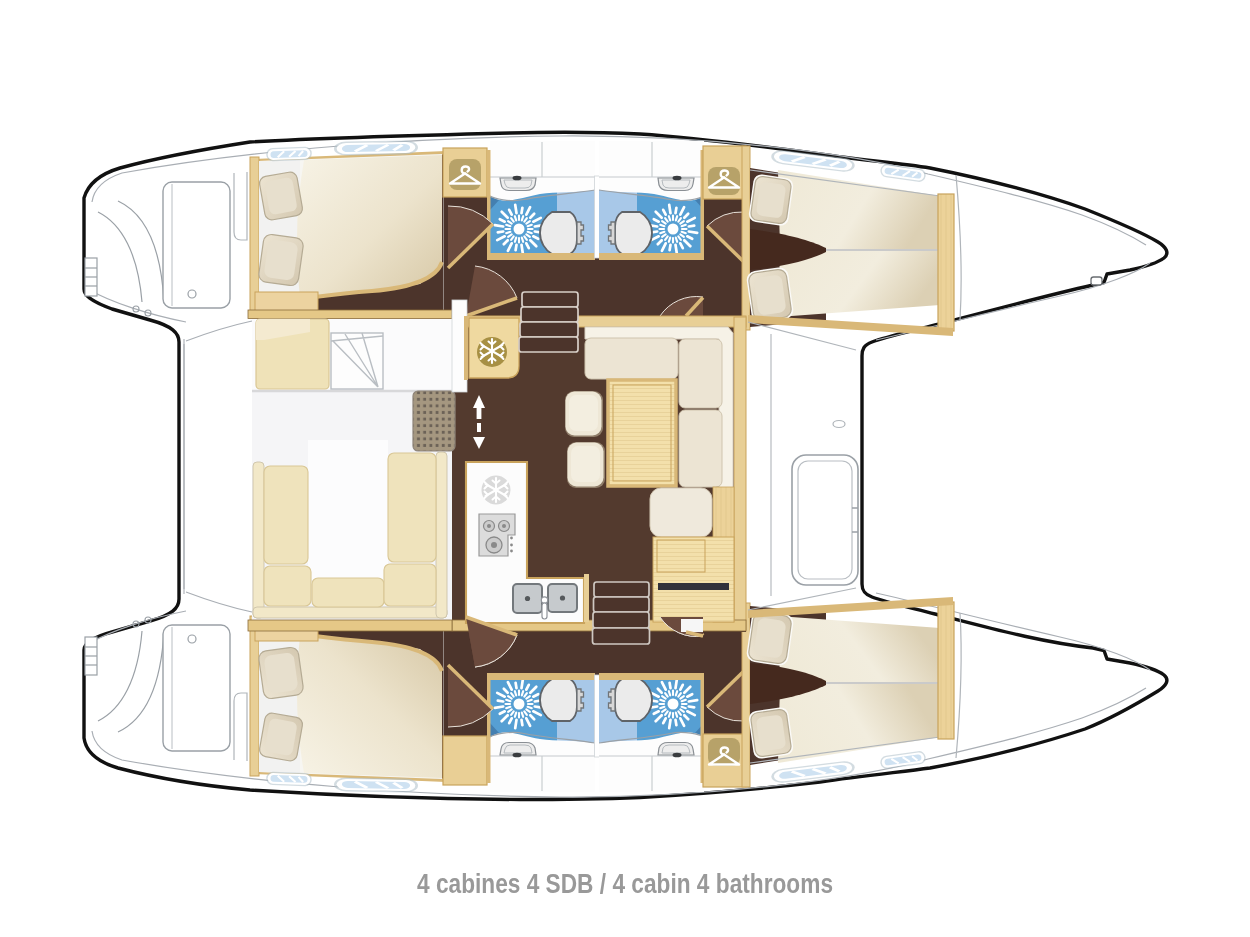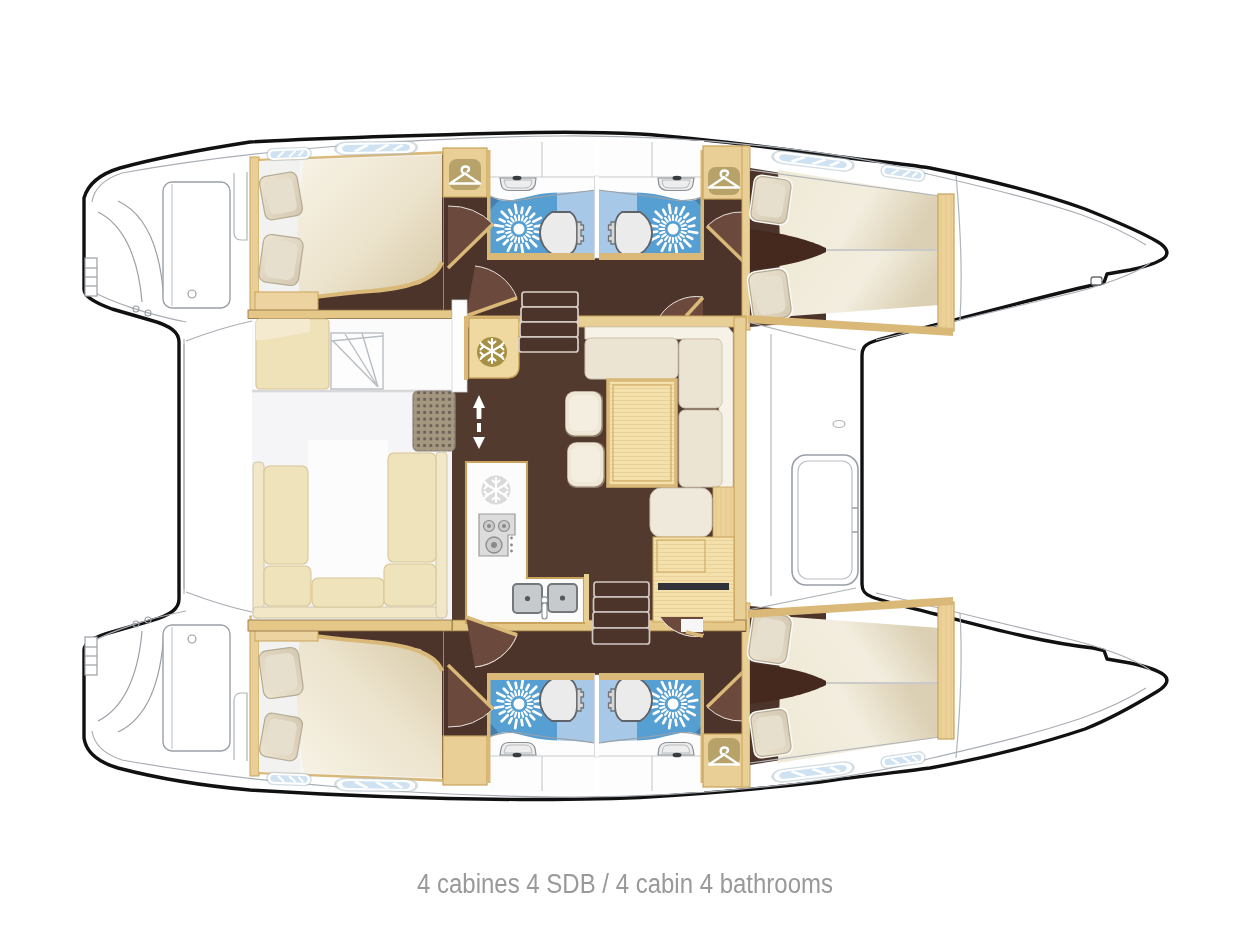--- a/index.html
+++ b/index.html
@@ -1,16 +1,16 @@
 <!DOCTYPE html>
 <html><head>
 <meta charset="utf-8">
 <style>
   html,body{margin:0;padding:0;background:#ffffff;}
-  .wrap{width:1250px;height:937px;position:relative;font-family:"Liberation Sans",sans-serif;}
+  .wrap{width:1250px;height:937px;position:relative;font-family:"Liberation Sans",sans-serif;font-weight:bold;}
 </style>
 </head>
 <body>
 <div class="wrap">
 <svg width="1250" height="937" viewBox="0 0 1250 937" xmlns="http://www.w3.org/2000/svg">
 <defs>
   <linearGradient id="duvet" x1="0" y1="0" x2="1" y2="1">
     <stop offset="0" stop-color="#f7f3e6"></stop>
     <stop offset="0.55" stop-color="#ece3cc"></stop>
     <stop offset="1" stop-color="#d7c8a6"></stop>

